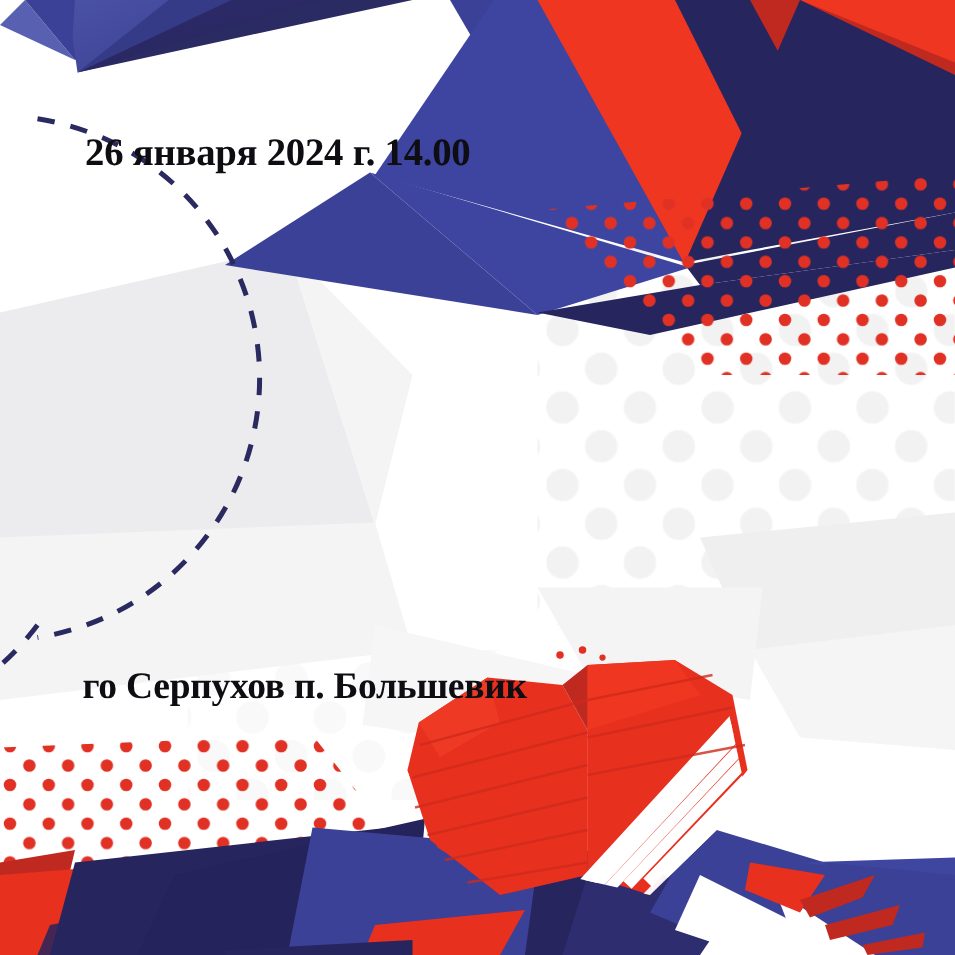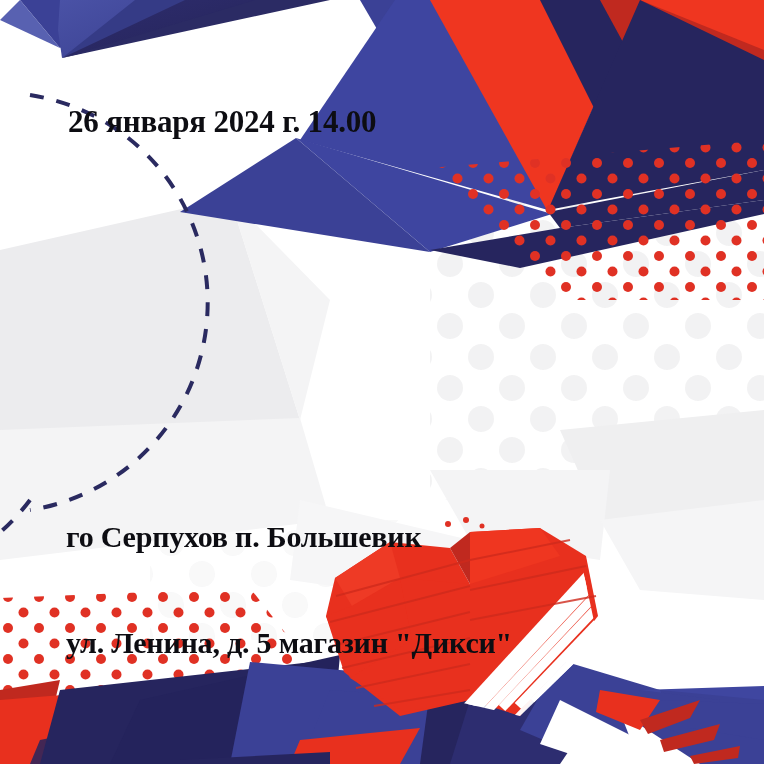--- a/index.html
+++ b/index.html
@@ -51,21 +51,21 @@
     width: 700px;
     text-align: center;
     font-size: 30px;
   }
   #title-block .t-line { display: block; }
   #address-block {
     left: 66px;
     top: 448px;
     font-size: 30px;
   }
-  #address-block .a-line { display: block; }
+  #address-block .a-line { display: block; margin-top: 12px; }
 </style>
 </head>
 <body>
 
 <div id="poster">
 
   <svg id="poster-art" viewBox="0 0 764 764" xmlns="http://www.w3.org/2000/svg">
     <defs>
       <pattern id="redDots" x="0" y="0" width="31" height="31" patternUnits="userSpaceOnUse">
         <circle cx="8" cy="8" r="5" fill="#e03124"></circle>
@@ -246,17 +246,16 @@
     <path d="M 30 95 A 210 210 0 0 1 30 510" fill="none" stroke="#2a2a60" stroke-width="4" stroke-dasharray="14 13" stroke-linecap="butt"></path>
     <path d="M 30 500 A 210 210 0 0 1 -40 560" fill="none" stroke="#2a2a60" stroke-width="4" stroke-dasharray="14 13"></path>
   </svg>
 
   <div class="text-layer">
     <div class="poster-text" id="date-line">26 января 2024 г. 14.00</div>
 
 
     <div class="poster-text" id="address-block">
       <span class="a-line">го Серпухов п. Большевик</span>
-      <span class="a-line">ул. Ленина, д. 5 магазин "Дикси"</span>
     </div>
   </div>
 
 </div>
 
 </body></html>

